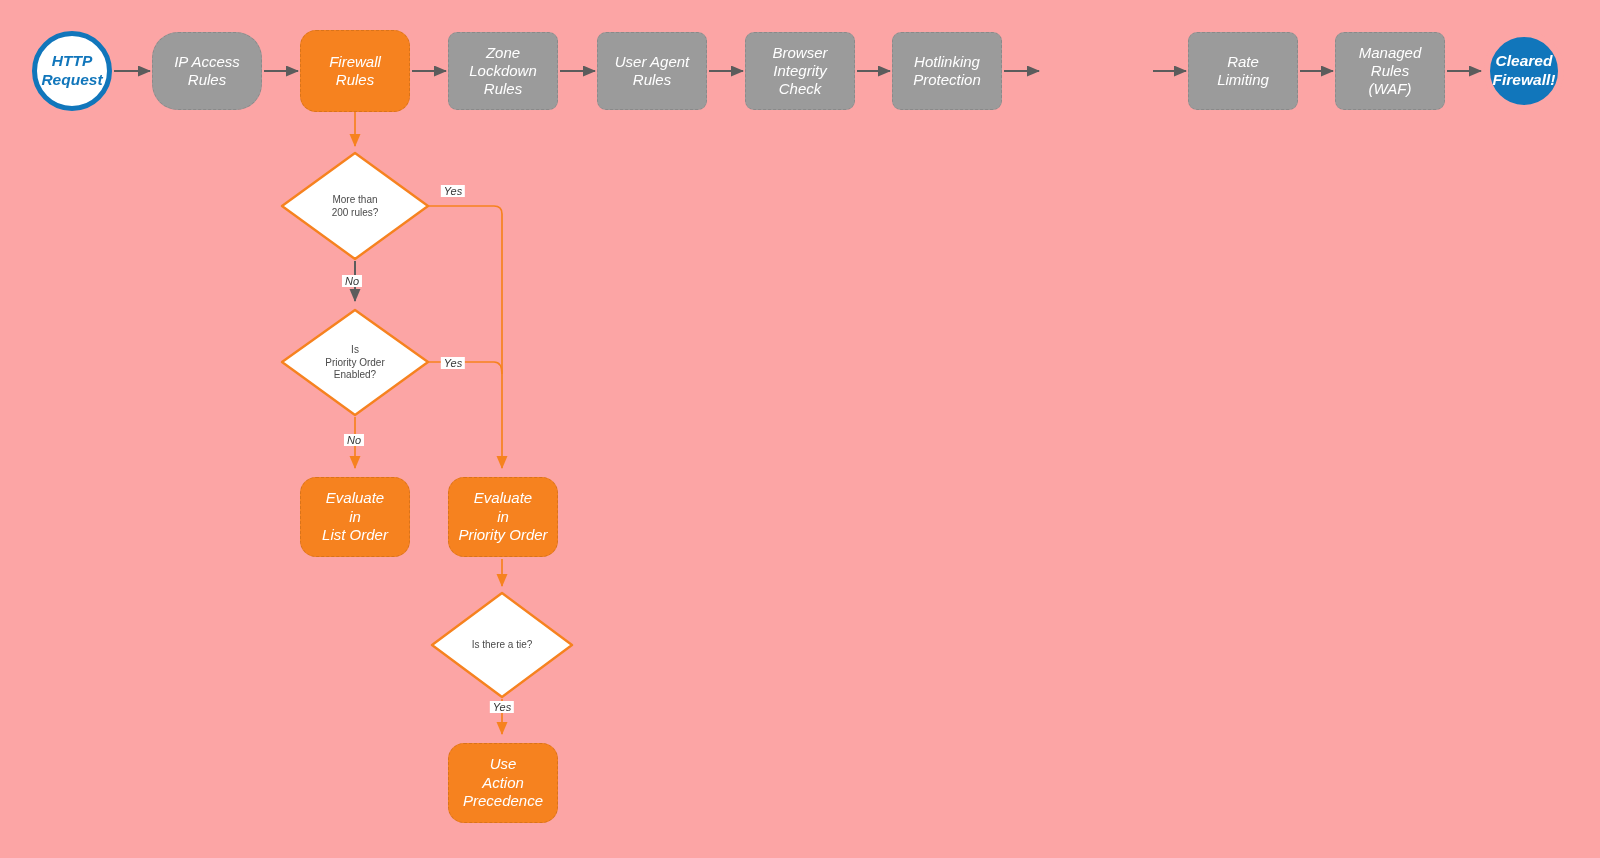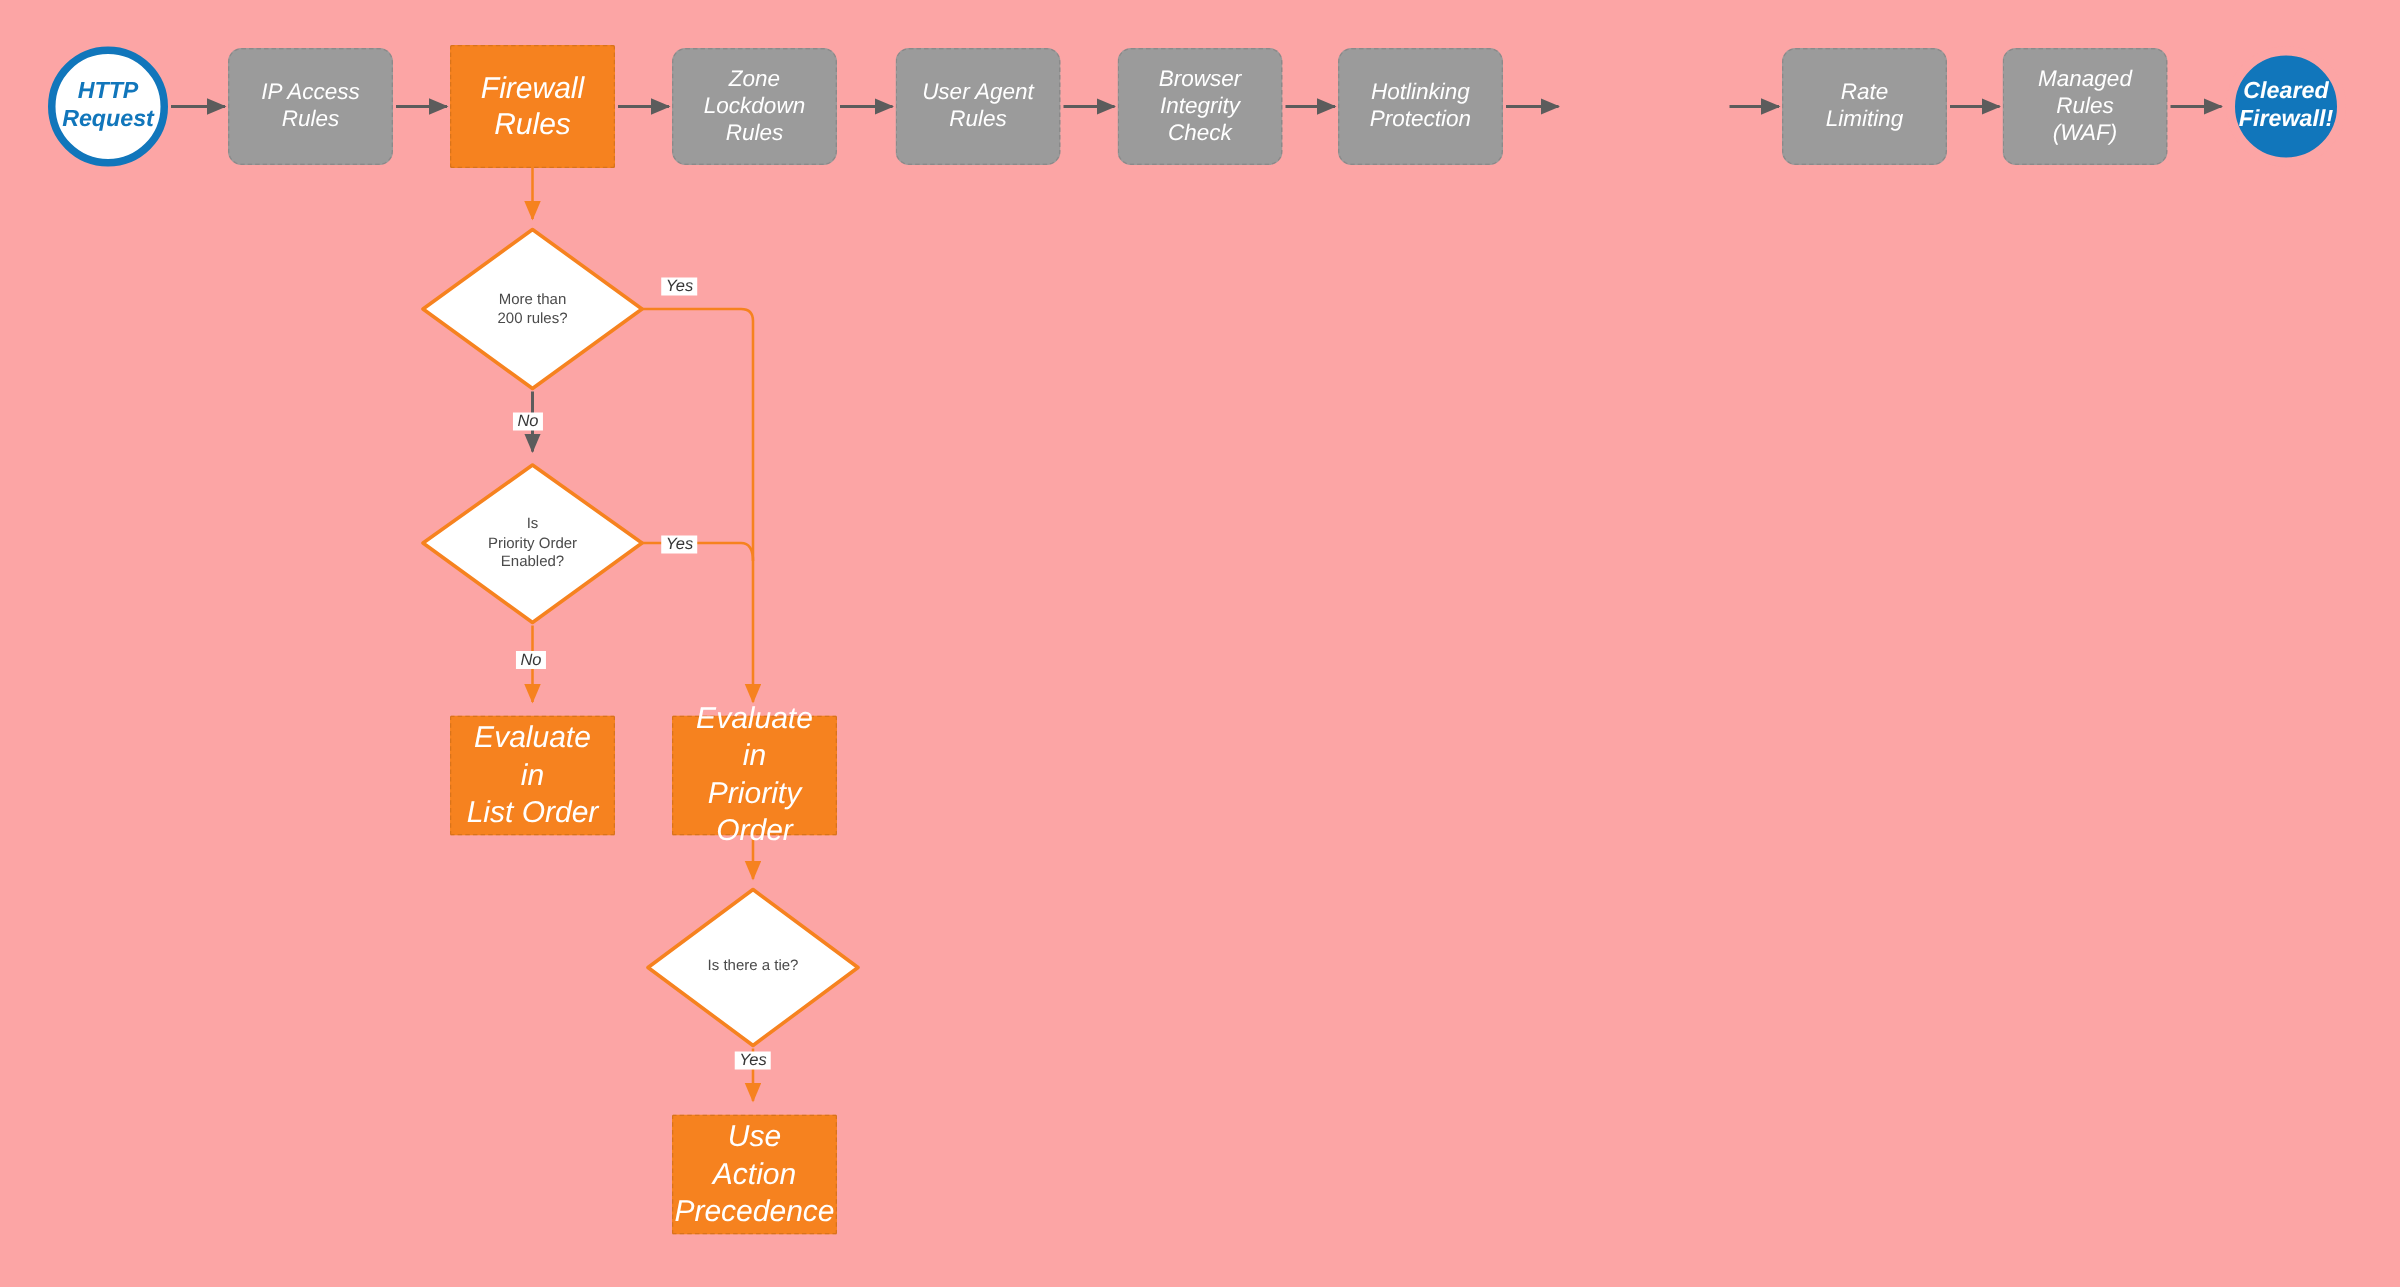--- a/index.html
+++ b/index.html
@@ -35,24 +35,24 @@
     border: 1px dashed #8a8a8a;
     border-radius: 9px;
     color: #ffffff;
     font-style: italic;
     font-size: 15px;
     line-height: 1.22;
   }
   .action {
     background: var(--orange);
     border: 1px dashed #d9731a;
-    border-radius: 1px;
+    border-radius: 16px;
     color: #ffffff;
     font-style: italic;
-    font-size: 20px;
+    font-size: 15px;
     line-height: 1.22;
     text-align: center;
   }
   .step-highlight { width: 110px; height: 82px; }
   .flow-box { width: 110px; height: 80px; line-height: 1.25; }
 
   .terminator {
     width: 80px; height: 80px;
     border-radius: 50%;
     font-style: italic;
@@ -127,21 +127,21 @@
     <polygon class="diamond" points="355,153 428,206 355,259 282,206"></polygon>
     <polygon class="diamond" points="355,310 428,362 355,415 282,362"></polygon>
     <polygon class="diamond" points="502,593 572,645 502,697 432,645"></polygon>
   </svg>
 
   <div class="node terminator start" style="left:32px; top:31px;">
     <span class="label">HTTP
 Request</span>
   </div>
 
-  <div class="node step" style="left:152px; top:32px;">
+  <div class="node step" style="left:152px; top:32px;border-radius:26px;">
     <span class="label">IP Access
 Rules</span>
   </div>
 
   <div class="node action step-highlight" style="left:300px; top:30px;">
     <span class="label">Firewall
 Rules</span>
   </div>
 
   <div class="node step" style="left:448px; top:32px;">

